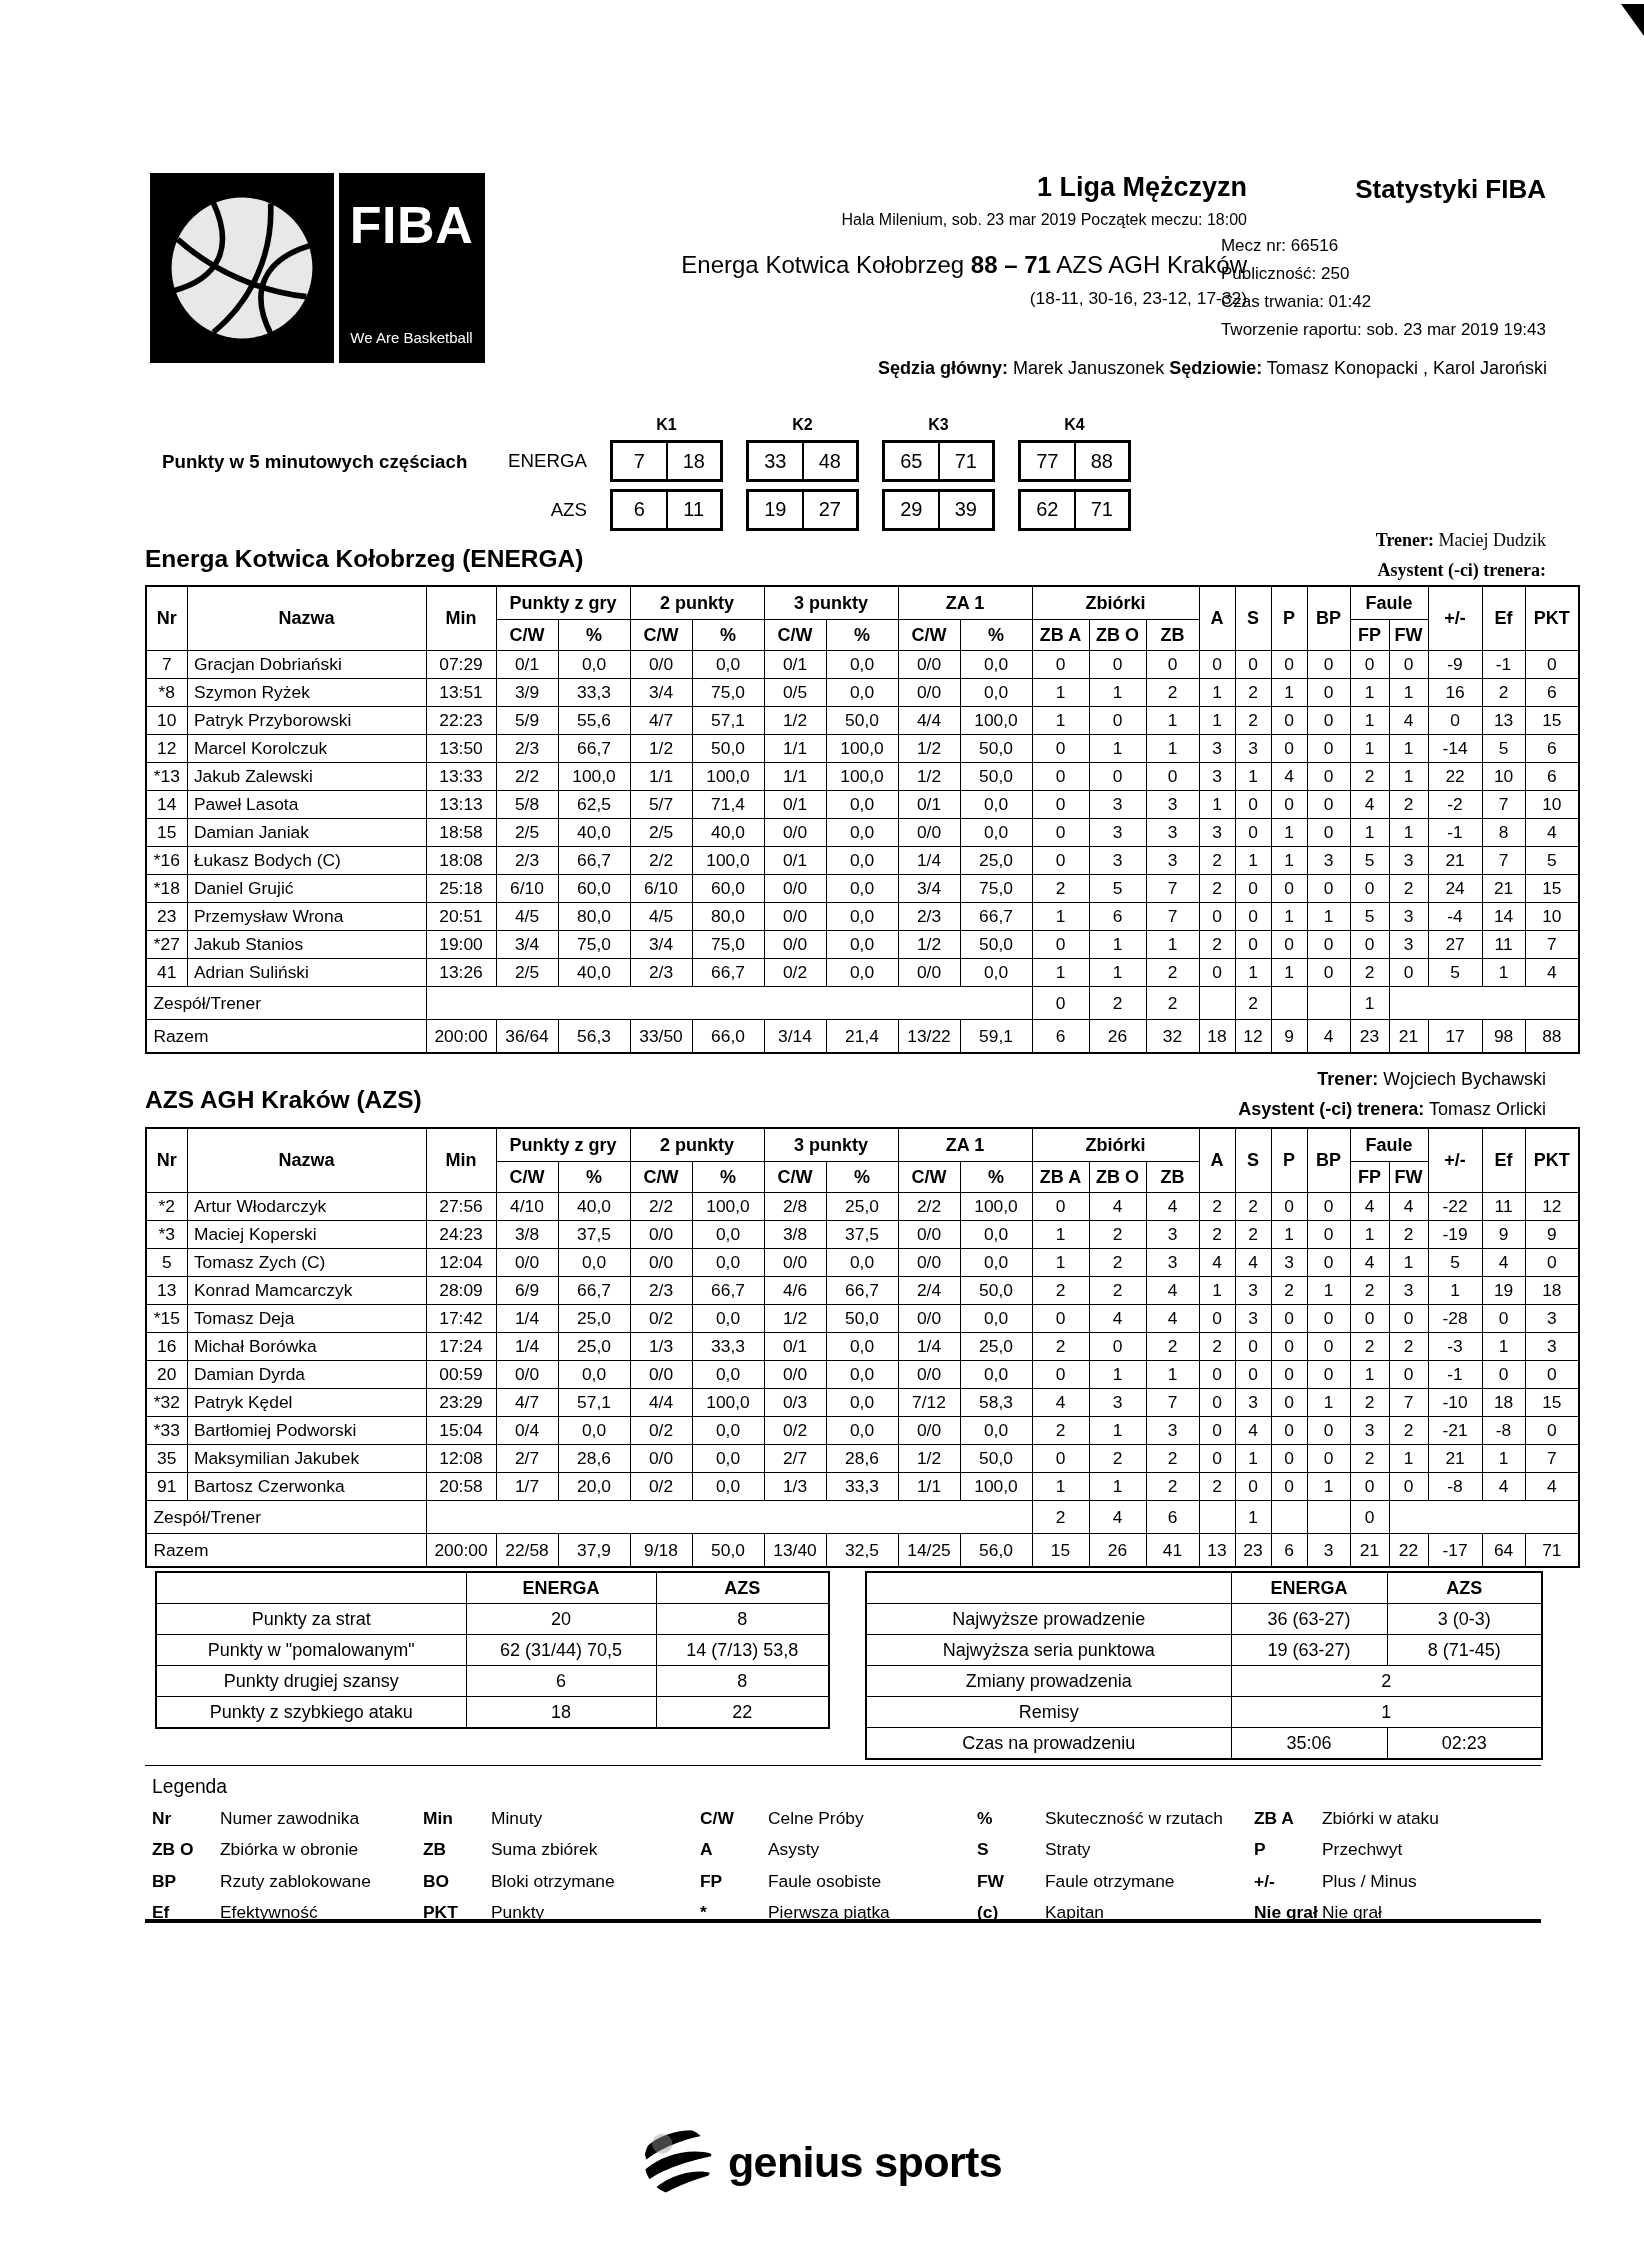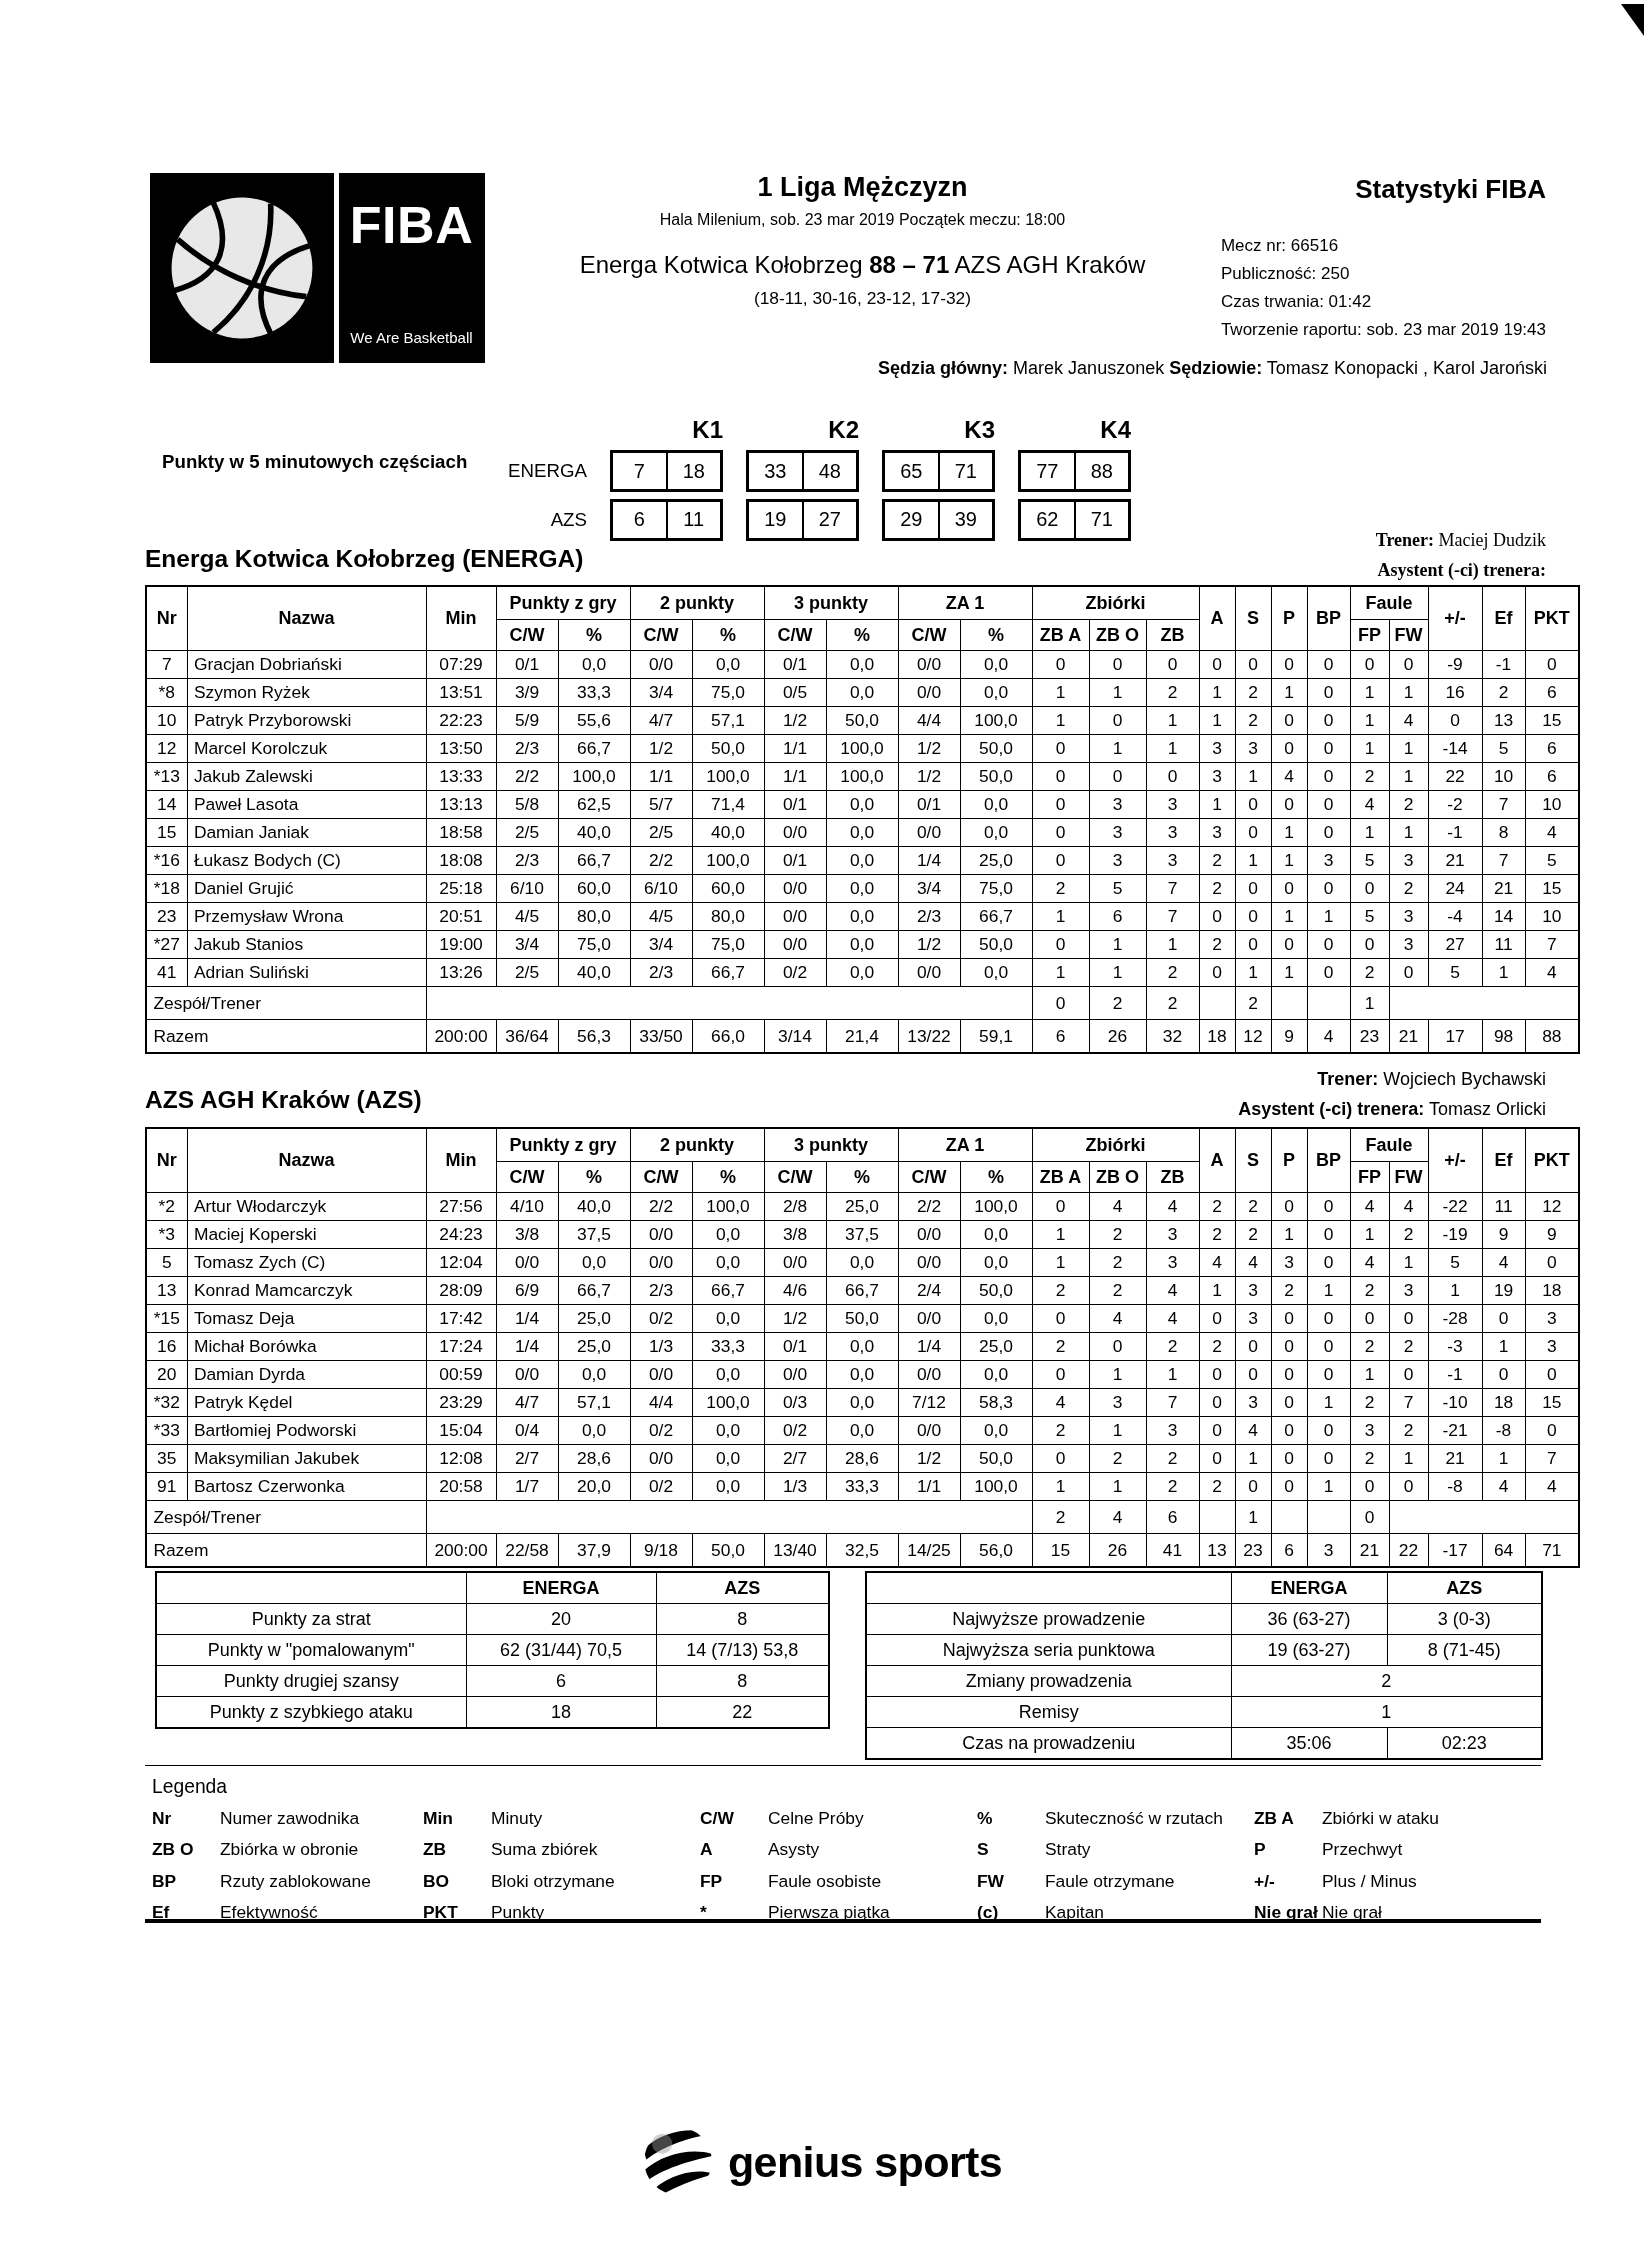--- a/index.html
+++ b/index.html
@@ -11,33 +11,33 @@
   
   .corner-mark{position:absolute;top:3.9px;right:0;width:23px;height:32px;background:#000;
     clip-path:polygon(0 0,100% 0,100% 100%);}
   
   .fiba-logo{position:absolute;left:150px;top:173px;height:190px;display:flex;gap:4.5px;}
   .fiba-ball-box{width:184px;height:190px;background:#000;display:flex;align-items:center;justify-content:center;}
   .fiba-text-box{width:146px;height:190px;background:#000;display:flex;flex-direction:column;
     align-items:center;justify-content:space-between;padding:26px 0 17px 0;box-sizing:border-box;}
   .fiba-word{color:#fff;font-size:52px;font-weight:bold;letter-spacing:0.6px;line-height:1;}
   .fiba-tag{color:#fff;font-size:15px;}
-  .center-head{position:absolute;left:495px;top:172px;width:735px;text-align:center;}
+  .center-head{position:absolute;left:512px;top:172px;width:735px;text-align:right;}
   .page-title{font-size:27px;font-weight:bold;}
   .page-sub{font-size:16px;margin-top:7.7px;}
   .match-line{font-size:24px;margin-top:22px;}
   .quarters-line{font-size:17.4px;margin-top:9px;}
   .report-title{position:absolute;right:98px;top:174px;font-size:26px;font-weight:bold;}
   .meta{position:absolute;right:98px;top:232px;text-align:left;font-size:17px;line-height:28px;}
   .officials{position:absolute;right:97px;top:358px;font-size:18px;}
   
   .p-label{position:absolute;left:162px;top:451px;font-size:18.7px;font-weight:bold;}
   #periods-grid{position:absolute;left:490px;top:416px;display:grid;
     grid-template-columns:97px repeat(4,113px);column-gap:23px;row-gap:6.4px;align-items:center;}
-  .k-head{font-size:24px;font-weight:bold;text-align:right;}
+  .k-head{font-size:16px;font-weight:bold;text-align:center;}
   .p-team{font-size:18.7px;text-align:right;}
   .p-box{display:flex;border:3.2px solid #000;height:36px;background:#fff;}
   .p-cell{flex:1;display:flex;align-items:center;justify-content:center;font-size:20px;}
   .p-cell + .p-cell{border-left:2.6px solid #000;}
   
   .team-heading{position:absolute;left:145px;font-size:24.5px;font-weight:bold;}
   .coach-block{position:absolute;right:98px;text-align:right;font-size:18px;line-height:30px;}
   
   table.stats{position:absolute;left:145px;width:1367px;border-collapse:collapse;table-layout:fixed;
     border:2.6px solid #000;font-size:17.4px;}

